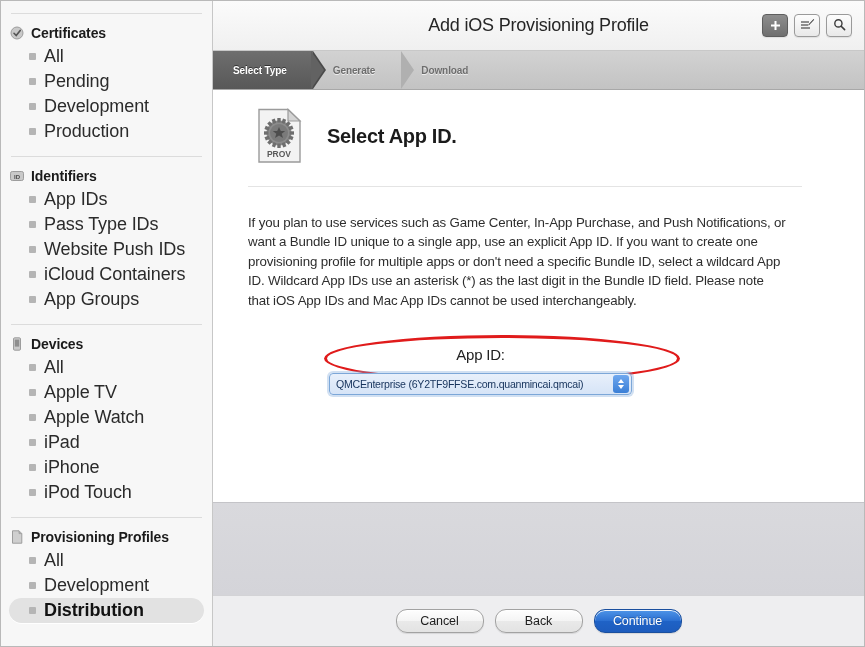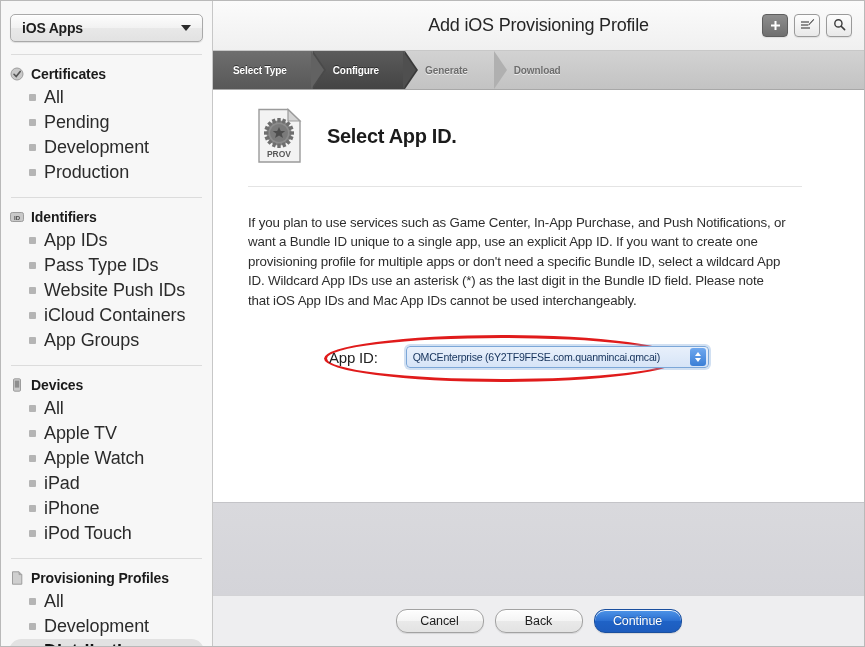--- a/index.html
+++ b/index.html
@@ -299,21 +299,22 @@
     border-radius: 50%/50%;
     box-sizing: border-box;
     pointer-events: none;
   }
   .appid-row {
     position: absolute;
     left: 116px;
     top: 14px;
     display: flex;
     align-items: center;
-    gap: 28px;
+    gap: 10px;
+    flex-direction: column;
   }
   .appid-label {
     font-size: 15px;
     color: #222222;
     letter-spacing: -0.2px;
   }
   .popup {
     width: 303px;
     height: 22px;
     border: 1px solid #7ca7d8;
@@ -393,24 +394,20 @@
     text-shadow: 0 -1px 0 rgba(0,0,0,0.25);
   }
 </style>
 </head>
 <body>
 
 <div id="app">
 
   <div class="sidebar">
 
-    <div class="org-select">
-      <span class="label">iOS Apps</span>
-      <span class="caret-down"></span>
-    </div>
 
     <div class="sep"></div>
 
     <div class="group">
       <div class="group-head">
         <span class="gicon">
           <svg width="14" height="14" viewBox="0 0 14 14">
             <circle cx="7" cy="7" r="6" fill="#c9c9c9" stroke="#9d9d9d" stroke-width="1"></circle>
             <path d="M4 7.3 L6.2 9.6 L10.2 4.4" stroke="#545454" stroke-width="1.6" fill="none" stroke-linecap="round"></path>
           </svg>
@@ -565,25 +562,20 @@
               <line x1="8.2" y1="8.2" x2="11.6" y2="11.6" stroke="#3c3c3c" stroke-width="1.6" stroke-linecap="round"></line>
             </svg>
           </span>
         </div>
       </div>
     </div>
 
     <div class="steps">
       <div class="step done">
         <span>Select Type</span>
-        <span class="arrow-edge"></span>
-        <span class="arrow"></span>
-      </div>
-      <div class="step active">
-        <span>Configure</span>
         <span class="arrow-edge"></span>
         <span class="arrow"></span>
       </div>
       <div class="step todo">
         <span>Generate</span>
         <span class="arrow-edge"></span>
       </div>
       <div class="step todo">
         <span>Download</span>
       </div>

